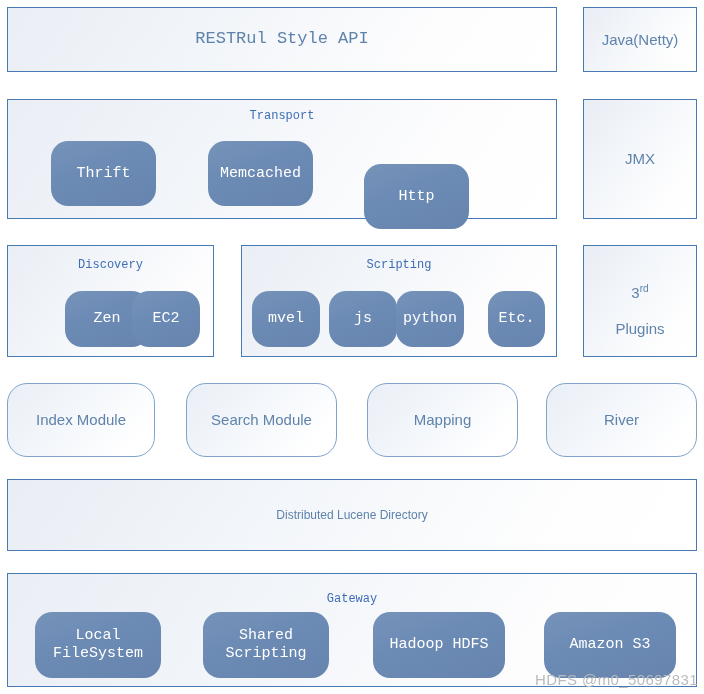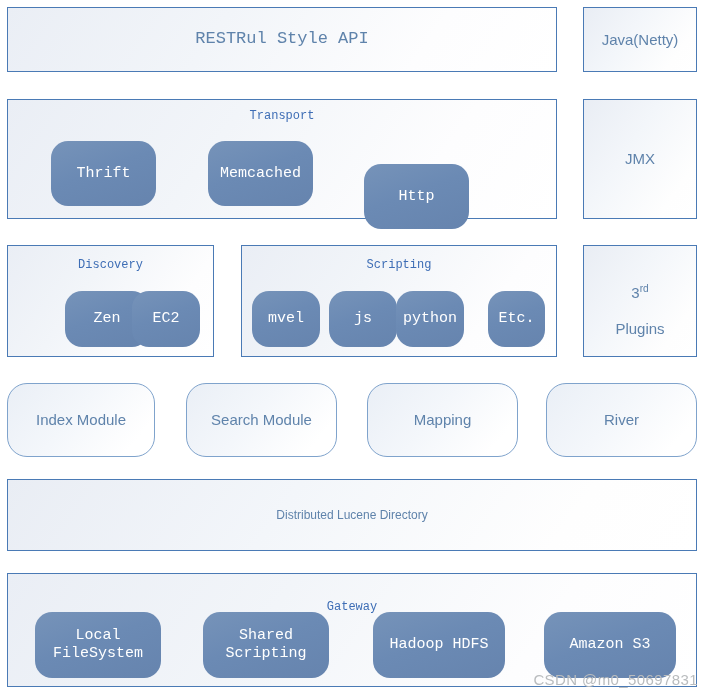--- a/index.html
+++ b/index.html
@@ -188,36 +188,36 @@
 
   <div class="node module" style="left:546px; top:383px; width:151px; height:74px;">
     <div class="center-text fs-15 txt-muted">River</div>
   </div>
 
   <div class="node cell" style="left:7px; top:479px; width:690px; height:72px;">
     <div class="center-text fs-16 txt-muted">Distributed Lucene Directory</div>
   </div>
 
   <div class="node panel" style="left:7px; top:573px; width:690px; height:114px; overflow:hidden;">
-    <div class="lbl fs-16 txt-title" style="top:26px;">Gateway</div>
+    <div class="lbl fs-16 txt-title" style="top:18px;">Gateway</div>
 
     <div class="node chip" style="left:27px; top:38px; width:126px; height:66px;">
       <div class="center-text fs-15 txt-white">Local
 FileSystem</div>
     </div>
 
     <div class="node chip" style="left:195px; top:38px; width:126px; height:66px;">
       <div class="center-text fs-15 txt-white">Shared
 Scripting</div>
     </div>
 
     <div class="node chip" style="left:365px; top:38px; width:132px; height:66px;">
       <div class="center-text fs-15 txt-white">Hadoop HDFS</div>
     </div>
 
     <div class="node chip" style="left:536px; top:38px; width:132px; height:66px;">
       <div class="center-text fs-15 txt-white">Amazon S3</div>
     </div>
   </div>
 
-  <div id="watermark">CSDN @m0_50697831</div>
+  <div id="watermark">HDFS @m0_50697831</div>
 
 </div>
 
 </body></html>

